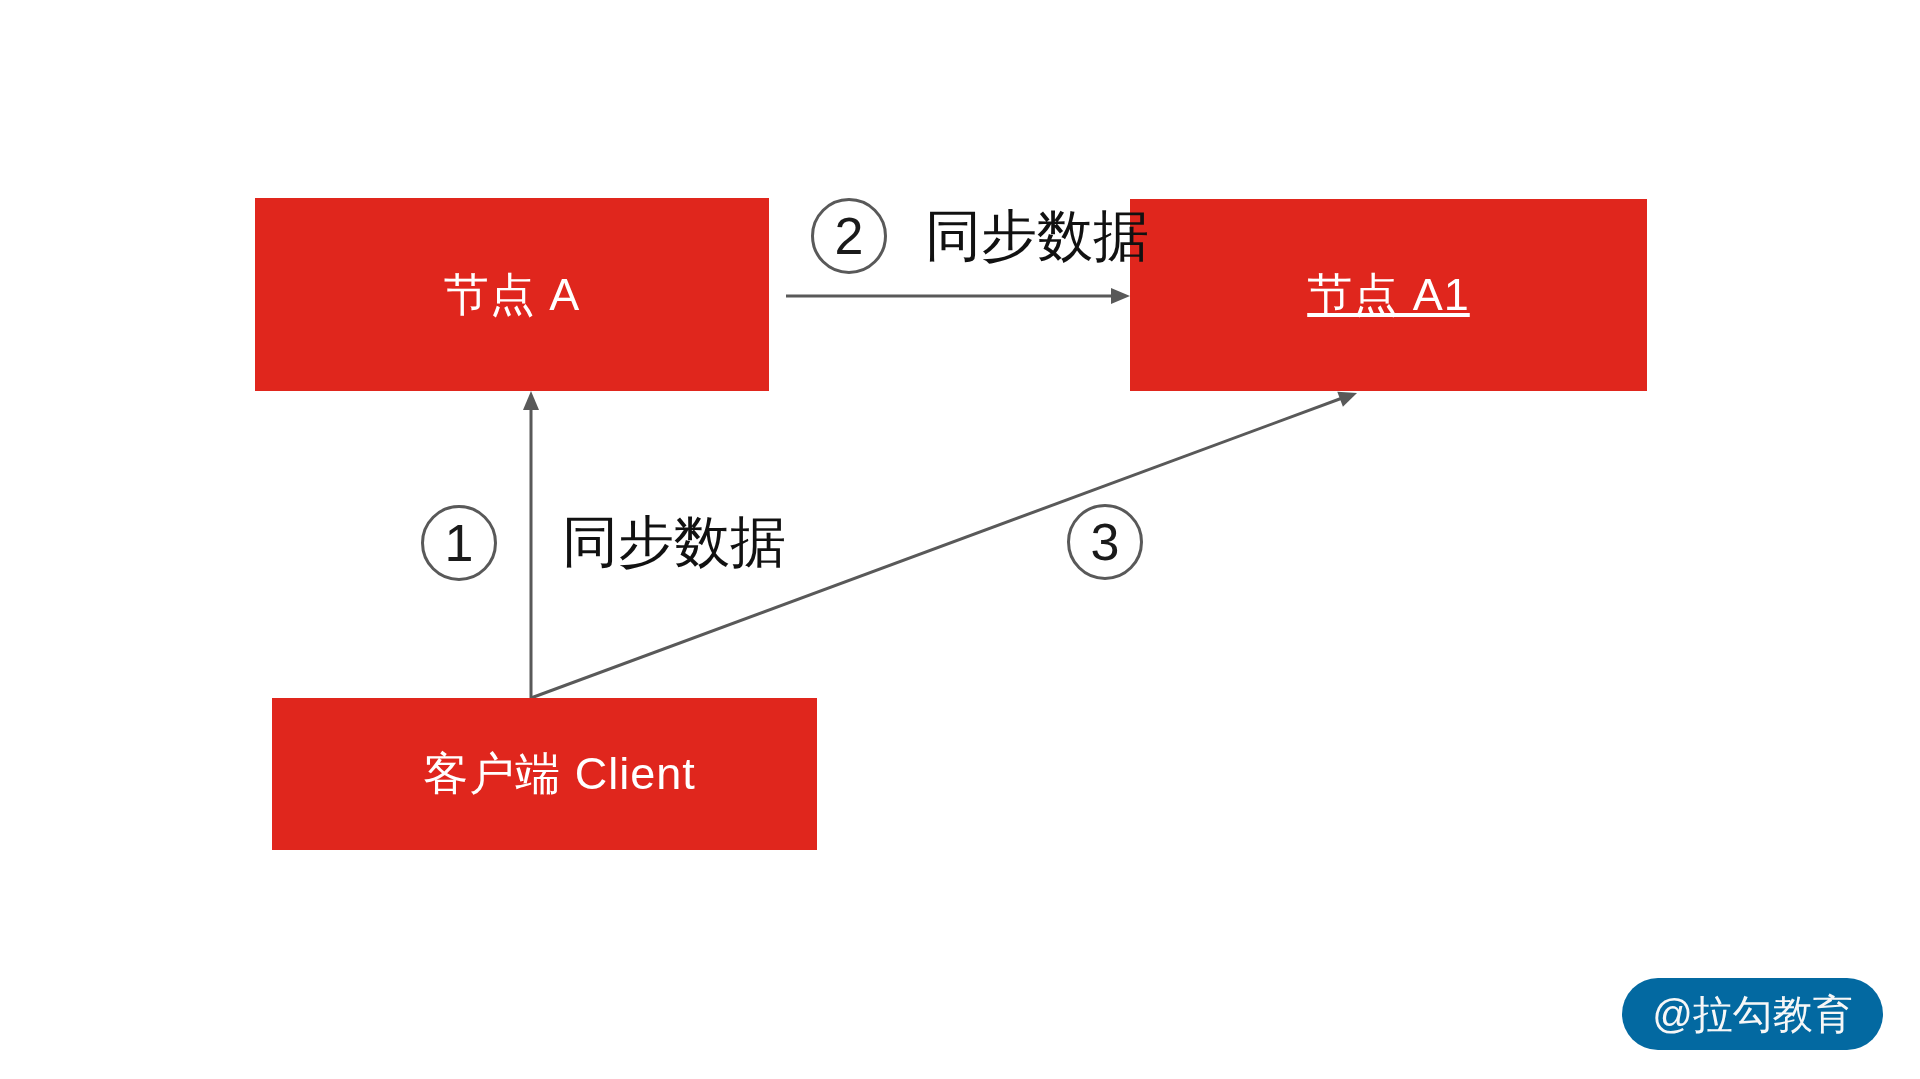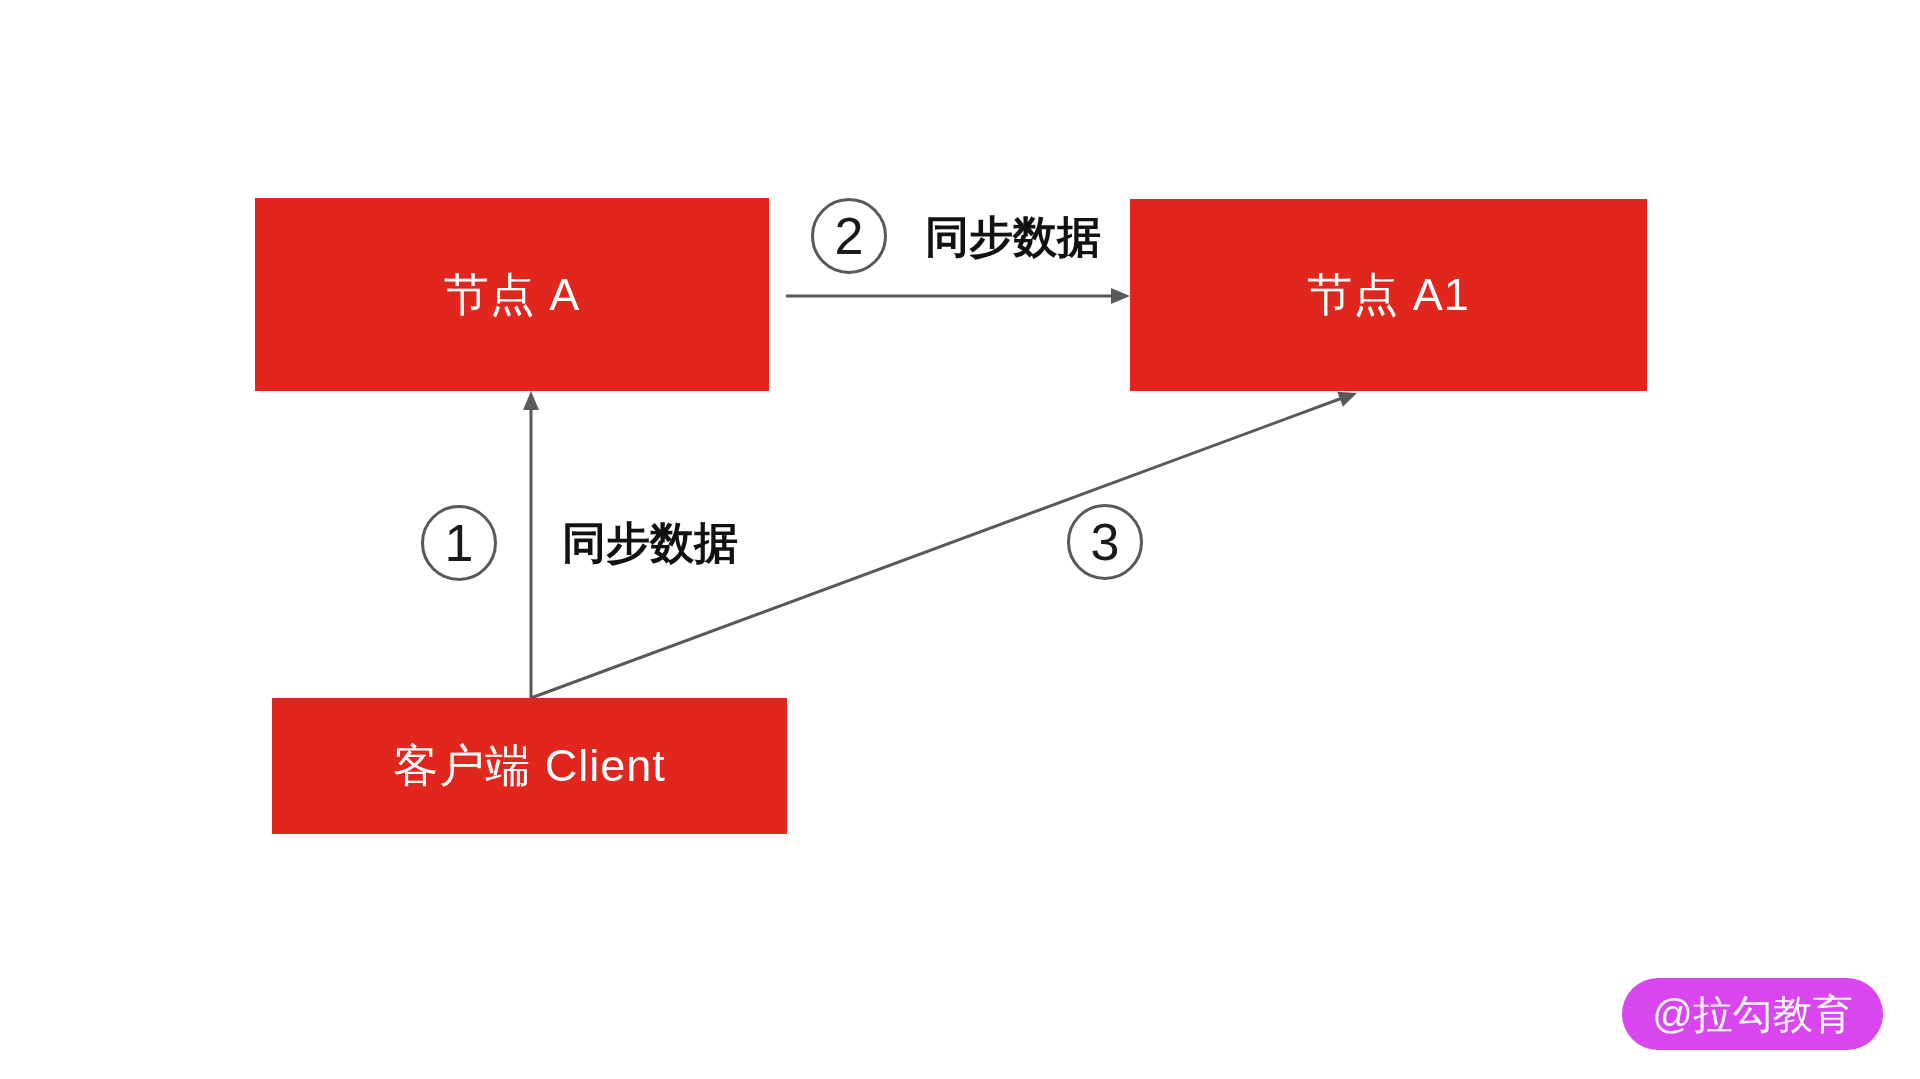--- a/index.html
+++ b/index.html
@@ -28,22 +28,22 @@
     color: #ffffff;
     display: flex;
     align-items: center;
     justify-content: center;
     font-size: 45px;
     font-weight: 500;
     letter-spacing: 1px;
     white-space: nowrap;
   }
   .node-a   { left: 255px;  top: 198px; width: 514px; height: 193px; }
-  .node-a1  { left: 1130px; top: 199px; width: 517px; height: 192px; }
-  .client   { left: 272px;  top: 698px; width: 515px; height: 136px; }
+  .node-a1  { left: 1130px; top: 199px; width: 517px; height: 192px; text-decoration: underline; }
+  .client   { left: 272px;  top: 698px; width: 515px; height: 152px; padding-left: 30px; }
 
   .step-circle {
     position: absolute;
     width: 76px;
     height: 76px;
     border: 3px solid #595959;
     border-radius: 50%;
     background: #ffffff;
     box-sizing: border-box;
     display: flex;
@@ -53,37 +53,37 @@
     font-weight: 500;
     color: #1a1a1a;
   }
   .circle-1 { left: 421px;  top: 505px; }
   .circle-2 { left: 811px;  top: 198px; }
   .circle-3 { left: 1067px; top: 504px; }
 
   .step-label {
     position: absolute;
     transform: translateY(-50%);
-    font-size: 44px;
-    font-weight: 700;
+    font-size: 56px;
+    font-weight: 400;
     color: #111111;
     white-space: nowrap;
   }
   .label-1 { left: 562px;  top: 543px; }
   .label-2 { left: 925px;  top: 237px; }
   .label-3 { left: 1198px; top: 544px; }
 
   .watermark {
     position: absolute;
     left: 1622px;
     top: 978px;
     width: 261px;
     height: 72px;
     border-radius: 36px;
-    background: #d946ef;
+    background: #0369a1;
     display: flex;
     align-items: center;
     justify-content: center;
     font-size: 40px;
     font-weight: 500;
     color: #f7f7f7;
     white-space: nowrap;
   }
 </style>
 </head>

